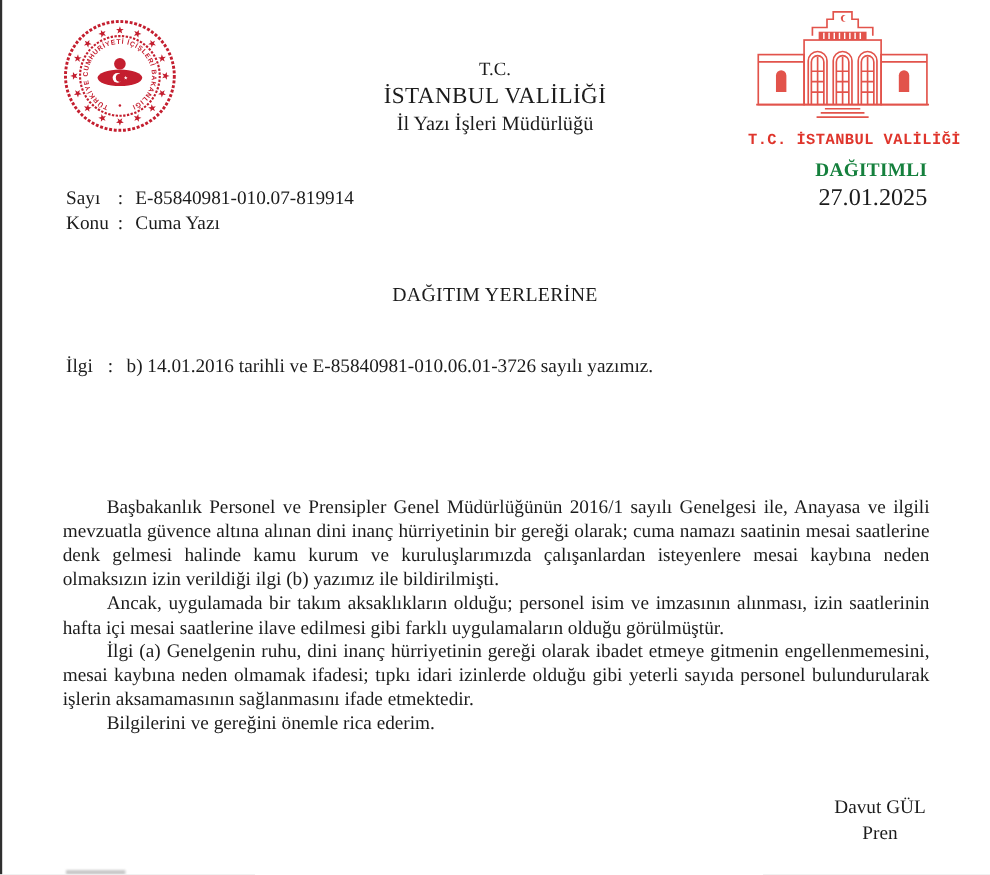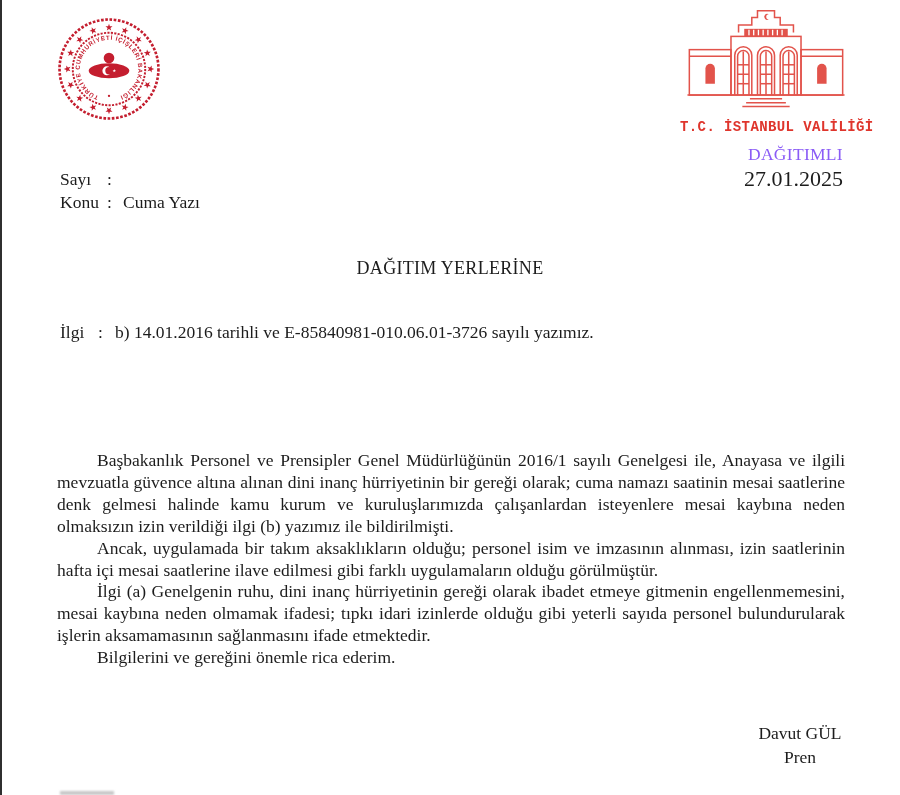--- a/index.html
+++ b/index.html
@@ -12,21 +12,21 @@
   
   .seal{position:absolute;left:56px;top:14px;}
   .center-head{position:absolute;left:230px;right:230px;top:52px;text-align:center;line-height:1.3;}
   .center-head .tc{font-size:17px;}
   .center-head .office{font-size:21px;letter-spacing:.4px;}
   .center-head .dept{font-size:18.5px;}
   .vlogo{position:absolute;left:680px;top:8px;width:172px;text-align:center;}
   .vcaption{margin-top:1px;font-family:Liberation Mono, monospace;font-weight:bold;
     font-size:14px;color:#df352c;letter-spacing:.4px;white-space:nowrap;}
   .dist{position:absolute;right:57px;top:144px;text-align:right;}
-  .dist .tag{color:#8b5cf6;font-weight:normal;font-size:17.5px;letter-spacing:.3px;}
+  .dist .tag{color:#15803d;font-weight:bold;font-size:17.5px;letter-spacing:.3px;}
   .dist .date{font-size:22px;margin-top:1px;color:#1c1c1c;}
   
   .meta{position:absolute;left:60px;top:168px;font-size:17.5px;line-height:23px;}
   .meta-row{display:flex;}
   .meta-label{width:47px;}
   .meta-colon{width:16px;}
   
   .recipient{position:absolute;left:0;right:0;top:258px;text-align:center;font-size:18px;letter-spacing:.3px;}
   
   .ilgi{position:absolute;left:60px;top:321px;width:752px;font-size:17.5px;line-height:23.5px;display:flex;}
@@ -88,20 +88,25 @@
         <circle cx="60" cy="47.5" r="6" fill="#c41e2f"></circle>
         <ellipse cx="60" cy="62" rx="23" ry="8.5" fill="#c41e2f"></ellipse>
         <circle cx="57.5" cy="62" r="5" fill="#ffffff"></circle>
         <circle cx="60" cy="62" r="4.2" fill="#c41e2f"></circle>
         <polygon points="66,-2.1 66.5,-0.7 68,-0.65 66.8,0.27 67.2,1.7 66,0.85 64.8,1.7 65.2,0.27 64,-0.65 65.5,-0.7" transform="translate(0 62)" fill="#ffffff"></polygon>
         <circle cx="60" cy="90.5" r="1.3" fill="#c41e2f"></circle>
       </g>
     </svg>
   </span>
 
+  <div class="center-head">
+    <div class="tc">T.C.</div>
+    <div class="office">İSTANBUL VALİLİĞİ</div>
+    <div class="dept">İl Yazı İşleri Müdürlüğü</div>
+  </div>
 
   <div class="vlogo">
     <svg width="170" height="106" viewBox="0 0 170 112">
       <g stroke="#e2534b" stroke-width="1.6" fill="none">
 
         <polyline points="56,26 56,18 70,18 70,10 76,10 76,3 94,3 94,10 100,10 100,18 114,18 114,26"></polyline>
 
         <path d="M 88,6.5 A 3.2,3.2 0 1 0 88,12 A 2.5,2.5 0 1 1 88,6.5" fill="#e2534b" stroke="none"></path>
 
         <rect x="62" y="22" width="46" height="8" fill="#e2534b" stroke="none"></rect>
@@ -161,20 +166,21 @@
 
   <div class="dist">
     <div class="tag">DAĞITIMLI</div>
     <div class="date">27.01.2025</div>
   </div>
 
   <div class="meta">
     <div class="meta-row">
       <span class="meta-label">Sayı</span>
       <span class="meta-colon">:</span>
+      <span class="meta-value">E-85840981-010.07-819914</span>
     </div>
     <div class="meta-row">
       <span class="meta-label">Konu</span>
       <span class="meta-colon">:</span>
       <span class="meta-value">Cuma Yazı</span>
     </div>
   </div>
 
   <div class="recipient">DAĞITIM YERLERİNE</div>
 

